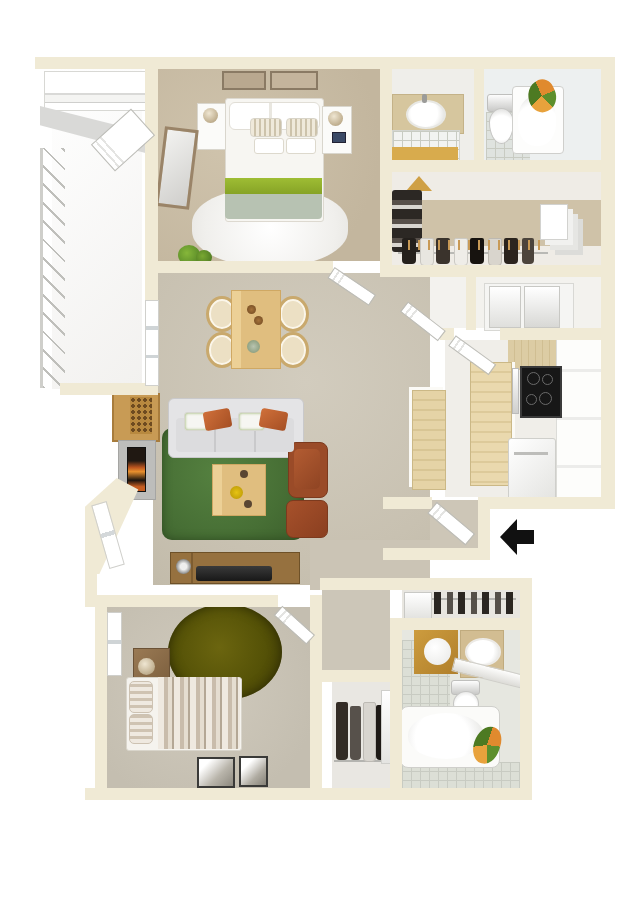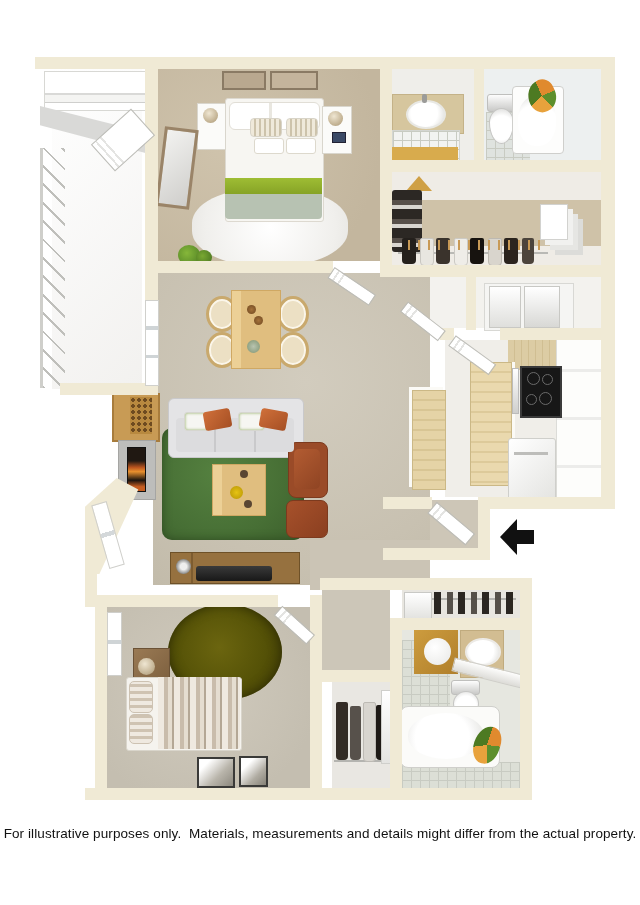--- a/index.html
+++ b/index.html
@@ -212,14 +212,13 @@
   <div class="w" style="left:520px;top:578px;width:12px;height:222px;"></div>
   <div class="w" style="left:85px;top:788px;width:447px;height:12px;"></div>
   <div class="w" style="left:85px;top:595px;width:193px;height:12px;"></div>
   <div class="w" style="left:310px;top:595px;width:12px;height:205px;"></div>
   <div class="w" style="left:95px;top:607px;width:12px;height:193px;"></div>
   <div class="w" style="left:85px;top:560px;width:12px;height:47px;"></div>
   <div class="w" style="left:390px;top:618px;width:142px;height:12px;"></div>
   <div class="w" style="left:390px;top:618px;width:12px;height:182px;"></div>
   <div class="w" style="left:320px;top:670px;width:82px;height:12px;"></div>
 
-  <div class="caption">For illustrative purposes only.  Materials, measurements and details might differ from the actual property.</div>
 </div>
 
 </body></html>

